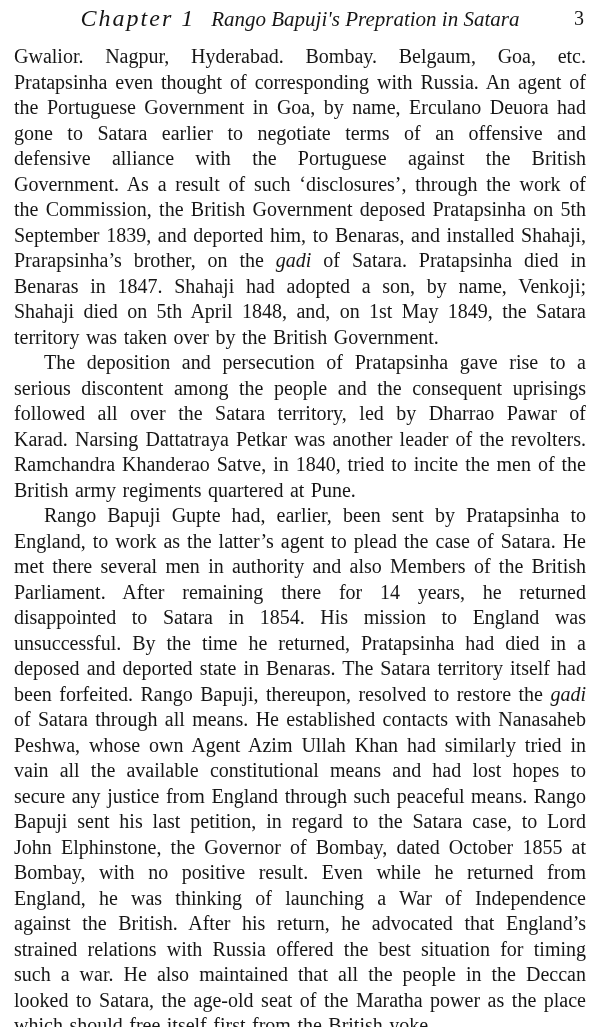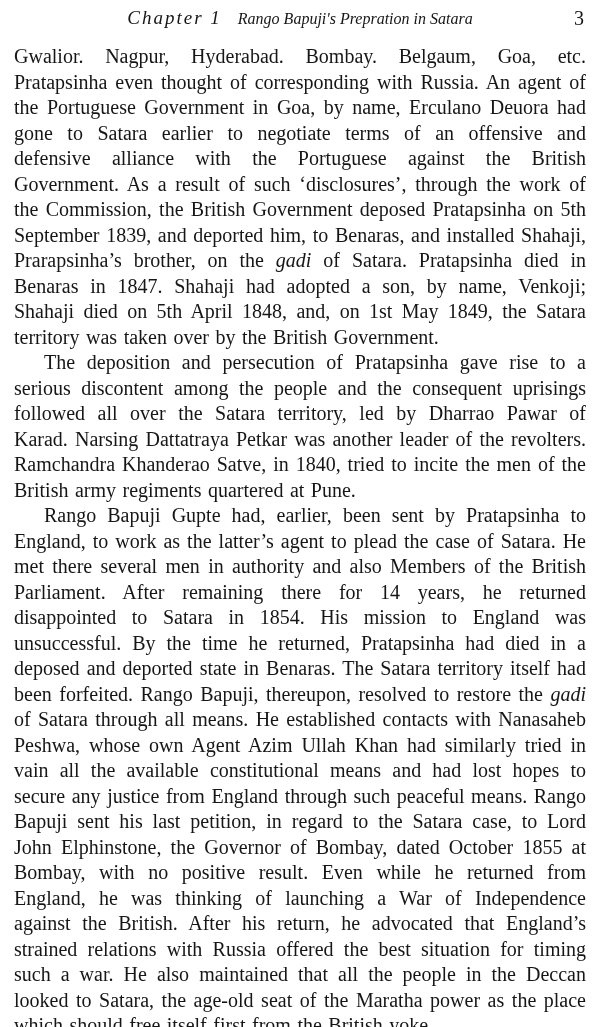--- a/index.html
+++ b/index.html
@@ -23,24 +23,24 @@
     text-align: center;
     font-style: italic;
     font-size: 19px;
     line-height: 24px;
     height: 24px;
     white-space: nowrap;
   }
   .chapter-label {
     letter-spacing: 2px;
     margin-right: 16px;
-    font-size: 19px;
+    font-size: 24px;
   }
   .chapter-title {
-    font-size: 16px;
+    font-size: 21px;
   }
   .page-number {
     position: absolute;
     right: 2px;
     top: 0;
     font-style: normal;
     font-size: 20px;
   }
   .page-body {
     margin-top: 14px;

